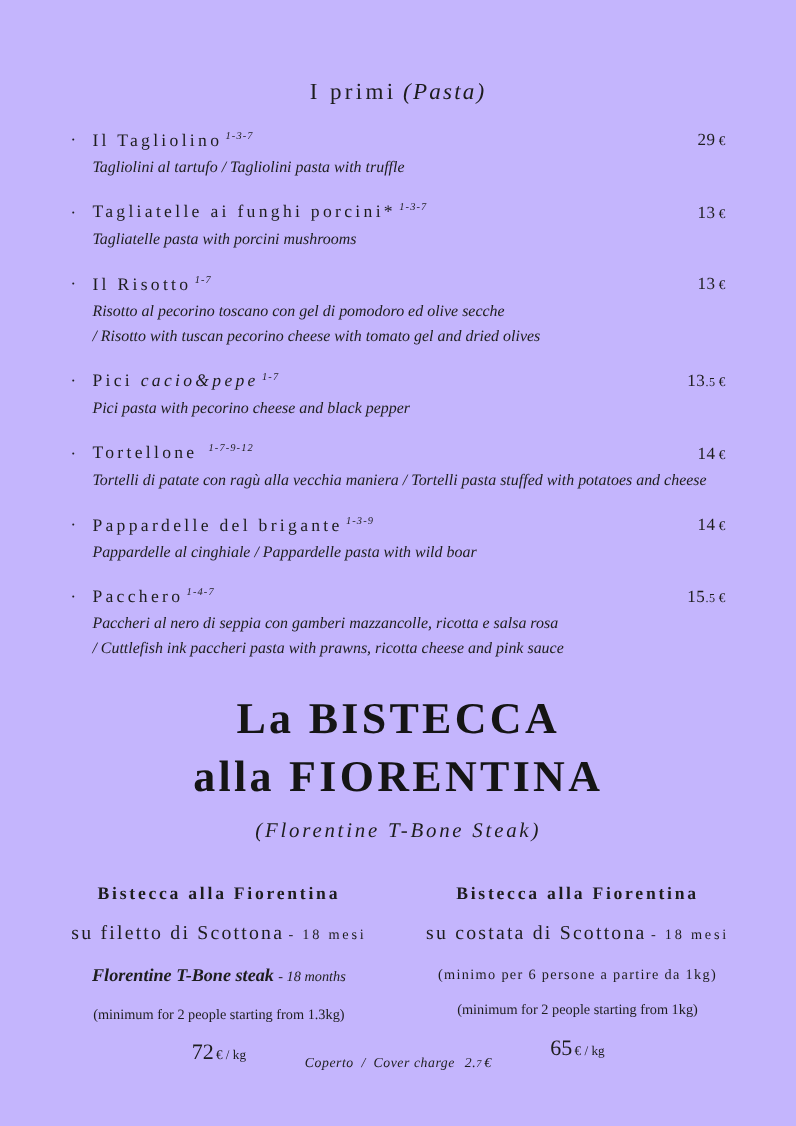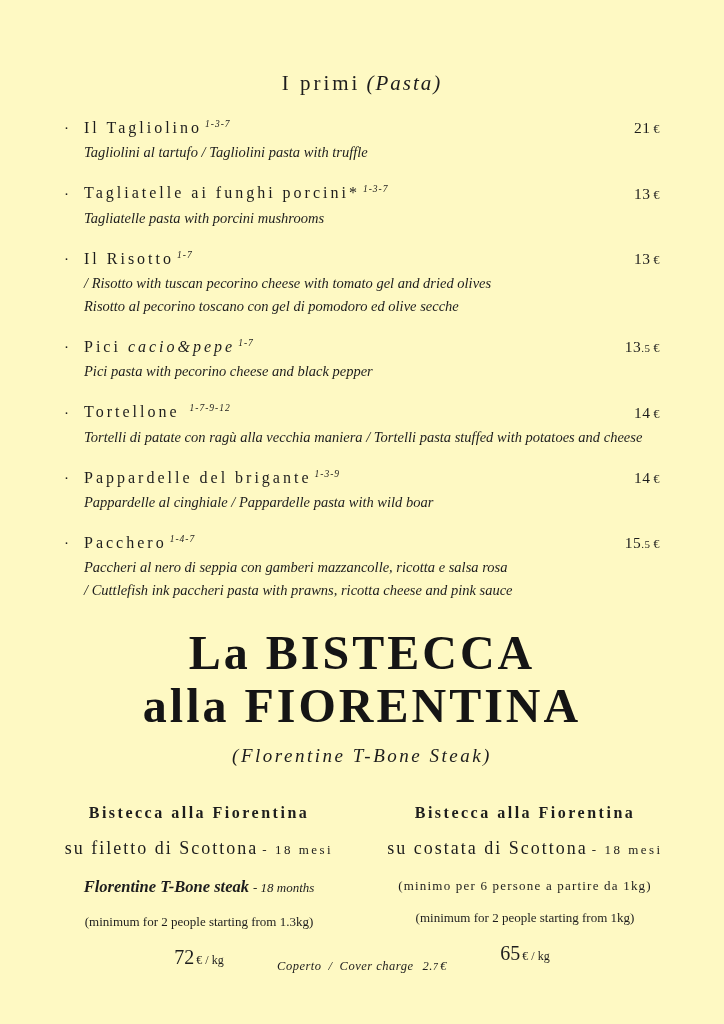--- a/index.html
+++ b/index.html
@@ -1,20 +1,20 @@
 <!DOCTYPE html>
 <html><head>
 <meta charset="utf-8">
 <style>
   html,body{margin:0;padding:0;background:#ffffff;}
   .page{
     position:relative;
     width:724px;height:1024px;
     margin:0 auto;
-    background:#fef9c3;
+    background:#c4b5fd;
     color:#1d1d1d;
     font-family:"Liberation Serif", serif;
     overflow:hidden;
   }
 
   
   .menu-title{
     padding-top:70px;
     text-align:center;
     font-size:21px;
@@ -65,21 +65,21 @@
     font-style:italic;
     font-size:14.5px;
     line-height:23px;
   }
 
   
   .steak-title{
     margin-top:24px;
     text-align:center;
     font-weight:bold;
-    font-size:48px;
+    font-size:40px;
     line-height:53px;
     letter-spacing:3px;
     color:#151515;
   }
   .steak-sub{
     margin-top:13px;
     text-align:center;
     font-style:italic;
     font-size:19px;
     letter-spacing:2.5px;
@@ -160,21 +160,21 @@
   <div class="menu-title">
     <span>I primi</span><span class="note">(Pasta)</span>
   </div>
 
   <div class="items">
 
     <div class="item">
       <div class="item-head">
         <span class="bullet">·</span>
         <span class="dish"><span>Il Tagliolino</span><span class="it"></span><span></span><sup class="alg">1-3-7</sup></span>
-        <span class="price"><span>21</span><span class="dec"></span><span class="eur">€</span></span>
+        <span class="price"><span>29</span><span class="dec"></span><span class="eur">€</span></span>
       </div>
       <div class="desc">
         <div>Tagliolini al tartufo  /  Tagliolini pasta with truffle</div>
         <div></div>
       </div>
     </div>
 
     <div class="item">
       <div class="item-head">
         <span class="bullet">·</span>
@@ -187,22 +187,22 @@
       </div>
     </div>
 
     <div class="item">
       <div class="item-head">
         <span class="bullet">·</span>
         <span class="dish"><span>Il Risotto</span><span class="it"></span><span></span><sup class="alg">1-7</sup></span>
         <span class="price"><span>13</span><span class="dec"></span><span class="eur">€</span></span>
       </div>
       <div class="desc">
+        <div>Risotto al pecorino toscano con gel di pomodoro ed olive secche</div>
         <div>/ Risotto with tuscan pecorino cheese with tomato gel and dried olives</div>
-        <div>Risotto al pecorino toscano con gel di pomodoro ed olive secche</div>
       </div>
     </div>
 
     <div class="item">
       <div class="item-head">
         <span class="bullet">·</span>
         <span class="dish"><span>Pici </span><span class="it">cacio&amp;pepe</span><span></span><sup class="alg">1-7</sup></span>
         <span class="price"><span>13</span><span class="dec">.5</span><span class="eur">€</span></span>
       </div>
       <div class="desc">

